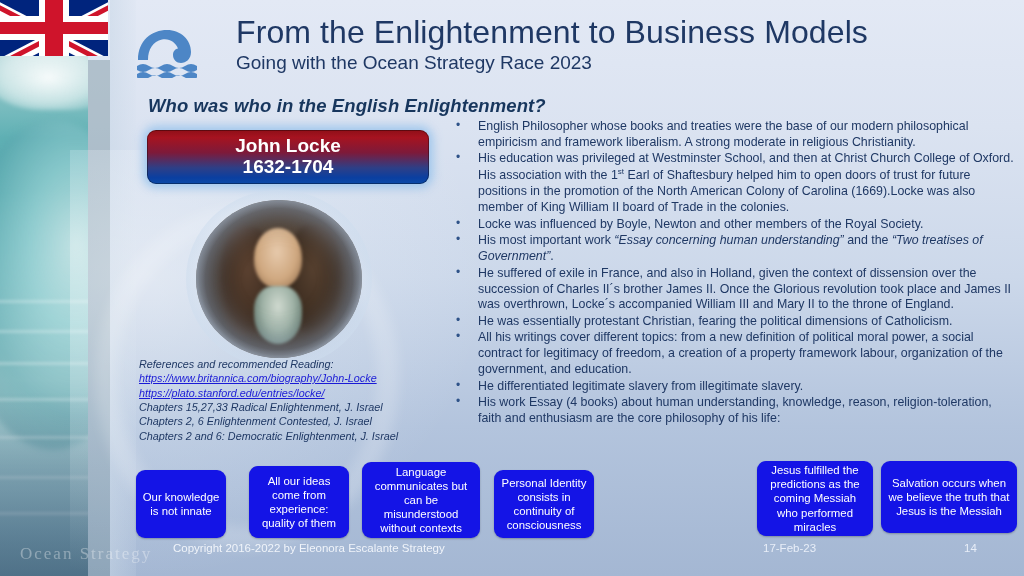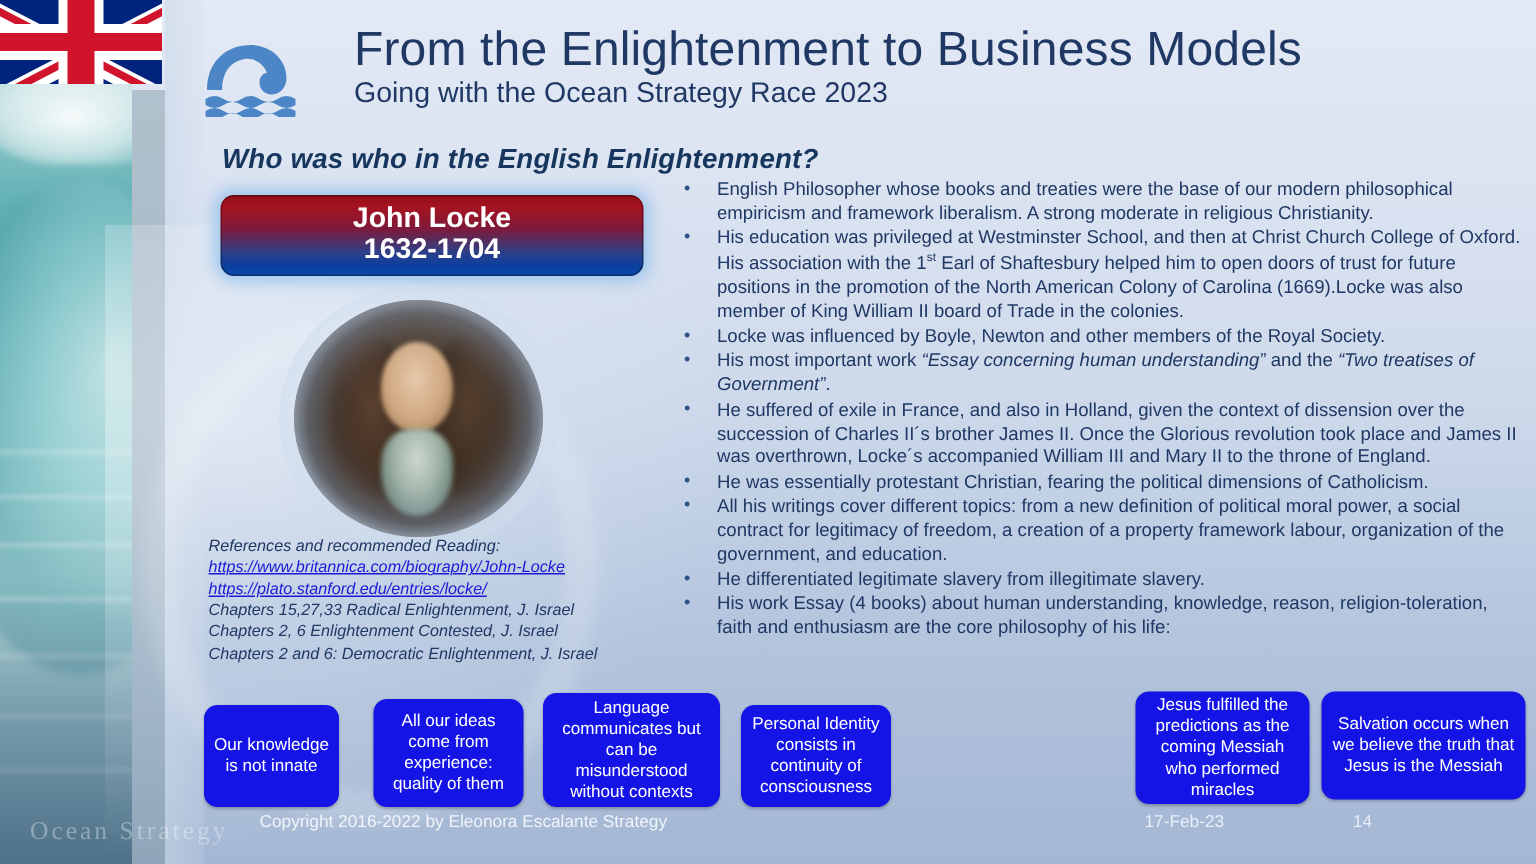--- a/index.html
+++ b/index.html
@@ -258,21 +258,21 @@
   
   .footer-copy {
     position:absolute; left: 173px; top: 542px;
     font-size: 11.5px; color: #f0f4fa; white-space: nowrap;
   }
   .footer-date {
     position:absolute; left: 763px; top: 542px;
     font-size: 11.5px; color: #e8eef8; white-space: nowrap;
   }
   .footer-page {
-    position:absolute; left: 902px; top: 542px;
+    position:absolute; left: 964px; top: 542px;
     font-size: 11.5px; color: #e8eef8; white-space: nowrap;
   }
 </style>
 </head>
 <body>
 
 <div id="slide">
 
   <div class="wave-strip">
     <div class="curl"></div>

